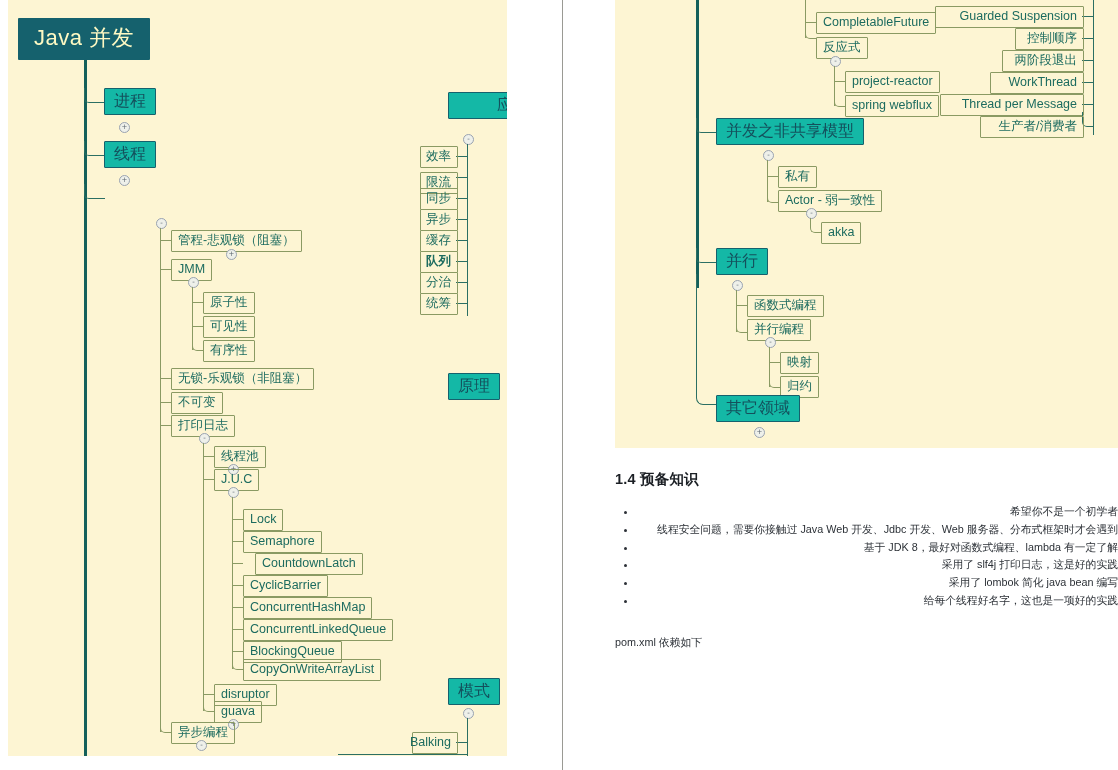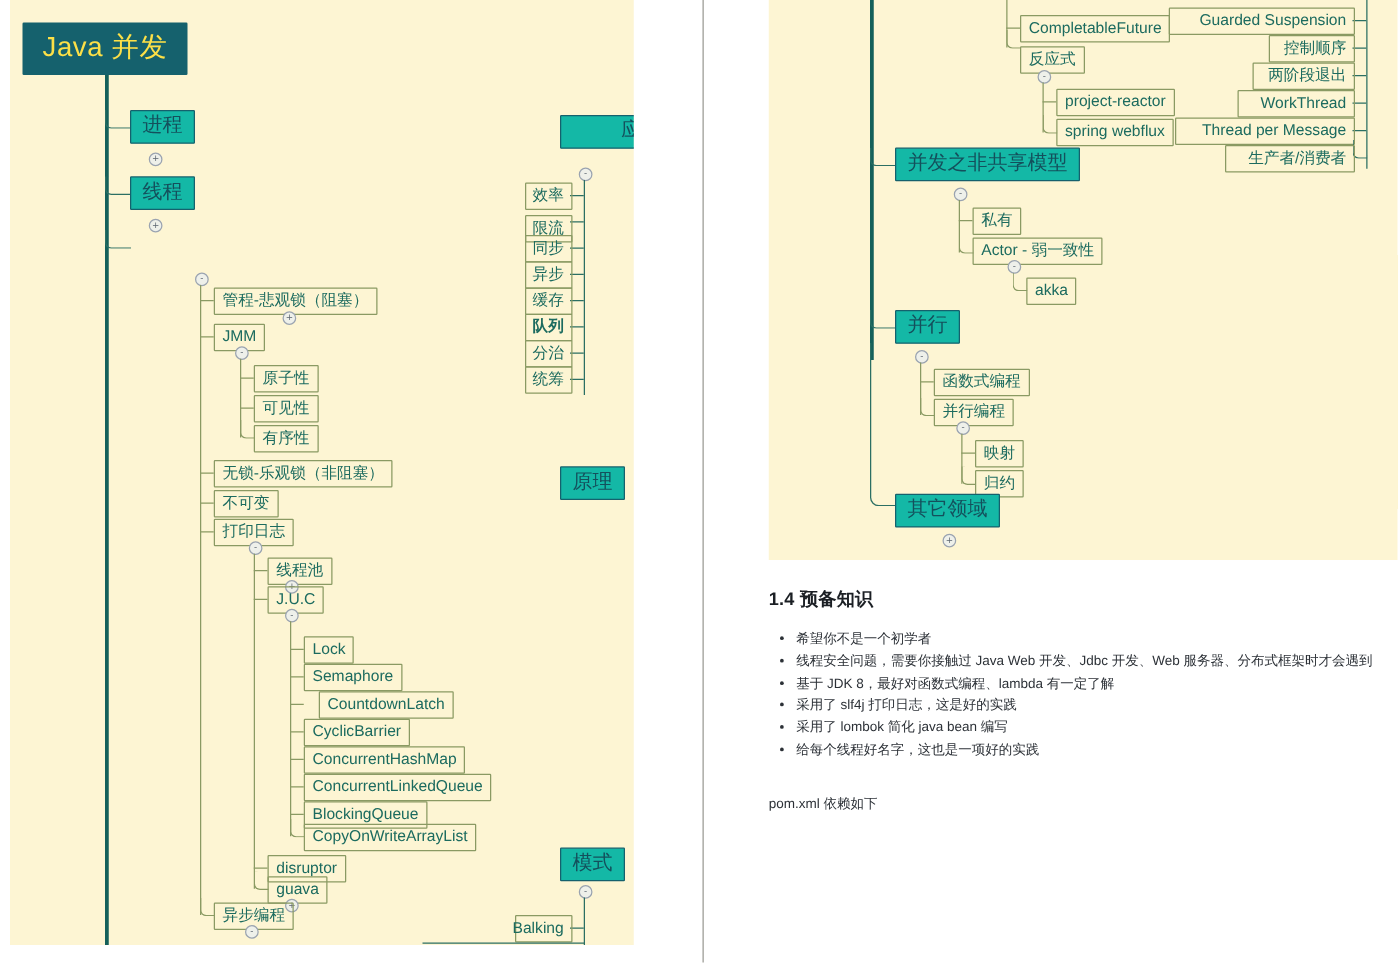--- a/index.html
+++ b/index.html
@@ -24,21 +24,21 @@
     font-size:12.5px;line-height:1;white-space:nowrap;
     padding:3px 6px 4px 6px;border-radius:1px;
     display:flex;align-items:center;
   }
   .node.lvl1{
     border:1.6px solid #15616d;background:#14b8a6;color:#14505c;
     font-size:15px;padding:4px 9px 5px 9px;font-weight:400;
   }
   .node.lvl1.cn{font-size:16px;}
   .node.root{
-    background:#15616d;border:none;color:#fde047;font-size:22px;
+    background:#15616d;border:none;color:#fef9c3;font-size:22px;
     padding:9px 16px 11px 16px;letter-spacing:.5px;
   }
   .node.rt{justify-content:flex-end;}
   .trunk{position:absolute;width:3px;background:#14605a;}
   .trunk2{position:absolute;width:2.5px;background:#14605a;}
   .sub{position:absolute;background:#8a9a63;}
   .sub.v{width:1px;}
   .sub.h{height:1px;}
   .teal{background:#2b6f63;}
 
@@ -57,21 +57,21 @@
     font-size:7px;line-height:1;color:#5d6670;font-family:"DejaVu Sans",sans-serif;
   }
 
   
   .doc{position:absolute;left:615px;top:470px;width:503px;color:#262a2f;}
   .doc h3{
     margin:0 0 14px 0;font-size:14.5px;font-weight:bold;color:#1b1f24;
     letter-spacing:.2px;
   }
   .doc ul{margin:0 0 0 4px;padding:0 0 0 18px;}
-  .doc li{font-size:10.8px;line-height:1.65;color:#2c3137;}
+  .doc li{font-size:10.8px;line-height:1.65;color:#2c3137;text-align:right;}
   .doc .pom{margin-top:26px;font-size:10.8px;color:#2c3137;}
   .codebox{
     margin-top:11px;background:#f7f7f7;border:1px solid #e3e3e3;border-radius:3px;
     padding:10px 14px 4px 14px;height:72px;overflow:hidden;box-sizing:border-box;
   }
   .codebox pre{
     margin:0;font-family:"Liberation Mono","DejaVu Sans Mono",monospace;
     font-size:9.4px;line-height:1.62;color:#2e7d32;white-space:pre;
   }
 </style>

